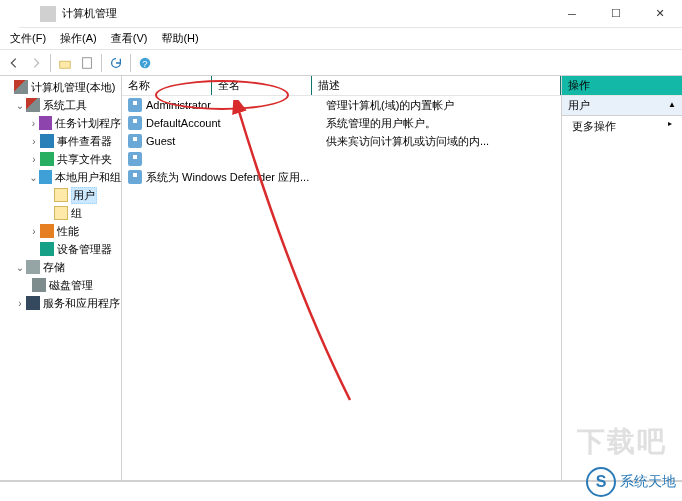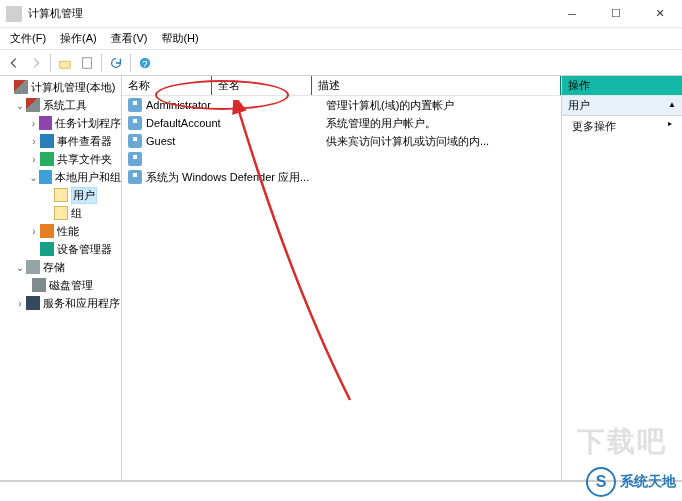--- a/index.html
+++ b/index.html
@@ -1,17 +1,17 @@
 <!DOCTYPE html>
 <html><head>
 <meta charset="utf-8">
 <style>
 *{box-sizing:border-box;margin:0;padding:0;font-family:"Microsoft YaHei","Segoe UI",sans-serif;font-size:11px;color:#000;}
 body{width:682px;height:501px;background:#fff;overflow:hidden;position:relative;}
-.titlebar{height:28px;background:#fff;border-bottom:1px solid #e5e5e5;display:flex;align-items:center;padding-left:6px;}
+.titlebar{height:28px;background:#fff;border-bottom:1px solid #e5e5e5;display:flex;align-items:center;padding-left:21px;margin-left:19px;}
 .titlebar .ti{width:16px;height:16px;background:#d0d0d0;margin-right:6px;}
 .titlebar .title{flex:1;}
 .winbtns{display:flex;height:100%;}
 .winbtn{width:44px;display:flex;align-items:center;justify-content:center;color:#333;}
 .menubar{height:22px;border-bottom:1px solid #e5e5e5;display:flex;align-items:center;padding-left:4px;gap:2px;}
 .menuitem{padding:2px 6px;}
 .toolbar{height:26px;border-bottom:1px solid #d0d0d0;display:flex;align-items:center;padding-left:4px;gap:2px;}
 .tbbtn{width:20px;height:20px;display:flex;align-items:center;justify-content:center;border:1px solid transparent;}
 .tbbtn svg{width:14px;height:14px;}
 .tbsep{width:1px;height:18px;background:#ccc;margin:0 2px;}
@@ -42,21 +42,21 @@
 .ah{height:20px;padding:2px 6px;border-bottom:1px solid #e5e5e5;background:#14b8a6;}
 .ahl{background:#e8f0fa;padding:2px 6px;border-bottom:1px solid #d0d0d0;position:relative;}
 .ahl .arrow{position:absolute;right:6px;top:4px;font-size:8px;}
 .alnk{padding:3px 10px;color:#0066cc;}
 .statusbar{height:20px;border-top:1px solid #d0d0d0;}
 .circle{position:absolute;left:155px;top:80px;width:134px;height:30px;border:2px solid #d92b2b;border-radius:50%;pointer-events:none;z-index:10;}
 .arrow-ann{position:absolute;left:230px;top:100px;pointer-events:none;z-index:9;}
 .wm{position:absolute;right:15px;bottom:40px;font-size:28px;color:#e0e0e0;font-weight:bold;letter-spacing:2px;pointer-events:none;z-index:2;font-family:Arial;}
 .logo{position:absolute;right:6px;bottom:4px;display:flex;align-items:center;gap:4px;z-index:20;}
 .logo .lc{width:30px;height:30px;border:2px solid #2a7ab8;border-radius:50%;display:flex;align-items:center;justify-content:center;color:#2a7ab8;font-weight:bold;font-size:16px;}
-.logo .lt{color:#2a7ab8;font-size:14px;font-weight:bold;}
+.logo .lt{color:#2a7ab8;font-size:14px;font-weight:normal;}
 </style>
 </head>
 <body>
 
 <div class="titlebar">
   <div class="ti"></div>
   <div class="title">计算机管理</div>
   <div class="winbtns">
     <div class="winbtn">─</div>
     <div class="winbtn">☐</div>

